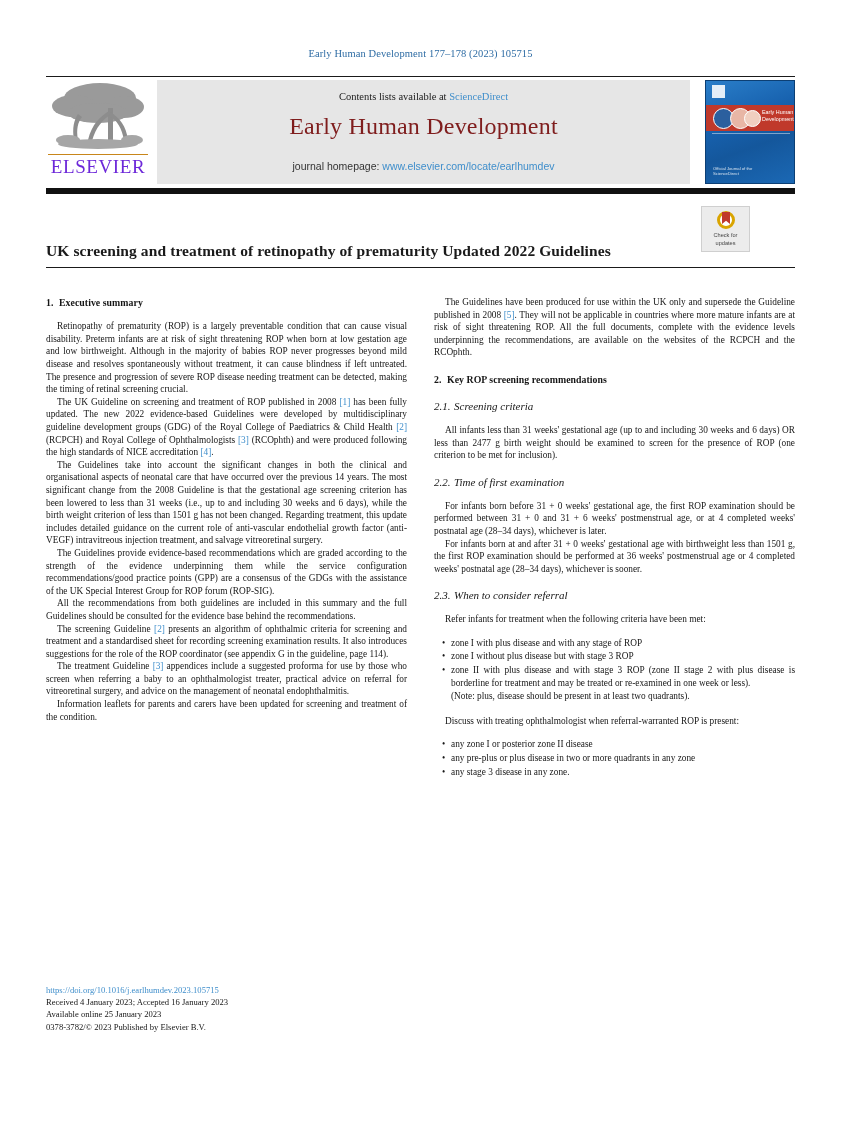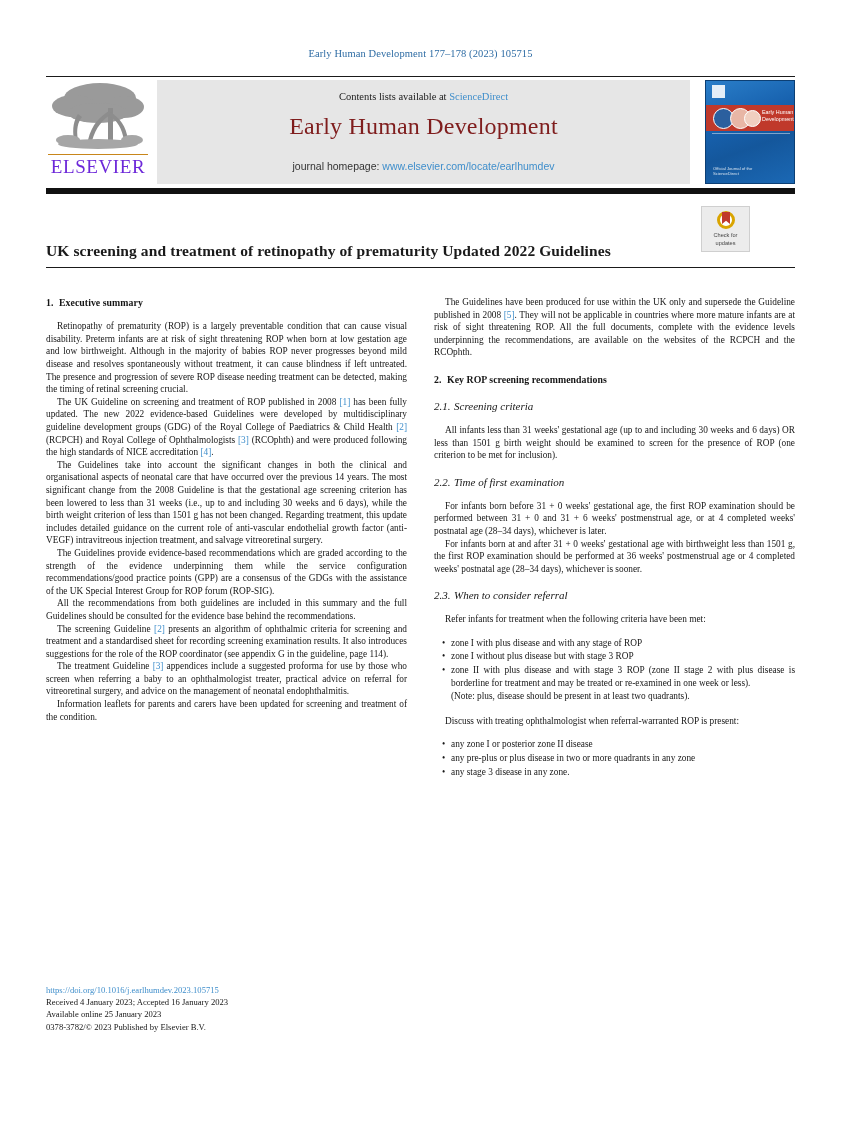--- a/index.html
+++ b/index.html
@@ -462,21 +462,21 @@
 
     <p class="para"><span>The Guidelines have been produced for use within the UK only and supersede the Guideline published in 2008 </span><span class="ref">[5]</span><span>. They will not be applicable in countries where more mature infants are at risk of sight threatening ROP. All the full documents, complete with the evidence levels underpinning the recommendations, are available on the websites of the RCPCH and the RCOphth.</span></p>
 
     <h2 class="sec" style="margin-top:14px;">
       <span class="num">2.</span><span>Key ROP screening recommendations</span>
     </h2>
 
     <h3 class="subsec">
       <span class="num">2.1.</span><span>Screening criteria</span>
     </h3>
-    <p class="para">All infants less than 31 weeks' gestational age (up to and including 30 weeks and 6 days) OR less than 1501 g birth weight should be examined to screen for the presence of ROP (one criterion to be met for inclusion).</p>
+    <p class="para">All infants less than 31 weeks' gestational age (up to and including 30 weeks and 6 days) OR less than 2477 g birth weight should be examined to screen for the presence of ROP (one criterion to be met for inclusion).</p>
 
     <h3 class="subsec">
       <span class="num">2.2.</span><span>Time of first examination</span>
     </h3>
     <p class="para">For infants born before 31 + 0 weeks' gestational age, the first ROP examination should be performed between 31 + 0 and 31 + 6 weeks' postmenstrual age, or at 4 completed weeks' postnatal age (28–34 days), whichever is later.</p>
     <p class="para">For infants born at and after 31 + 0 weeks' gestational age with birthweight less than 1501 g, the first ROP examination should be performed at 36 weeks' postmenstrual age or 4 completed weeks' postnatal age (28–34 days), whichever is sooner.</p>
 
     <h3 class="subsec">
       <span class="num">2.3.</span><span>When to consider referral</span>
     </h3>

